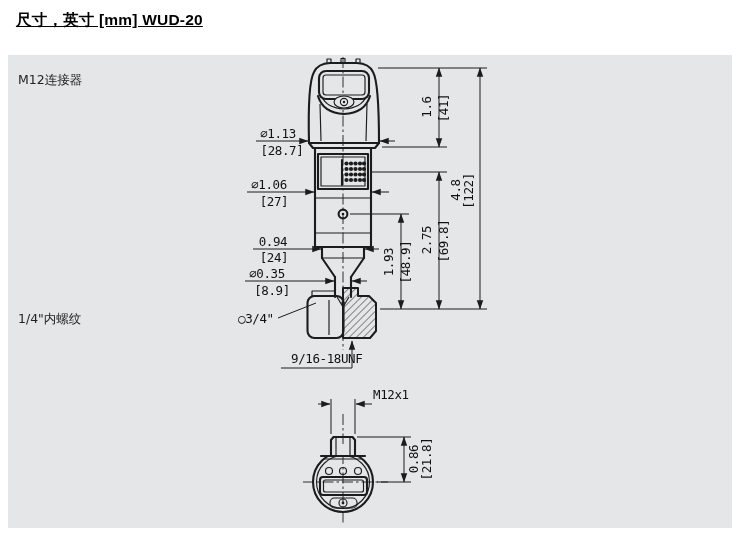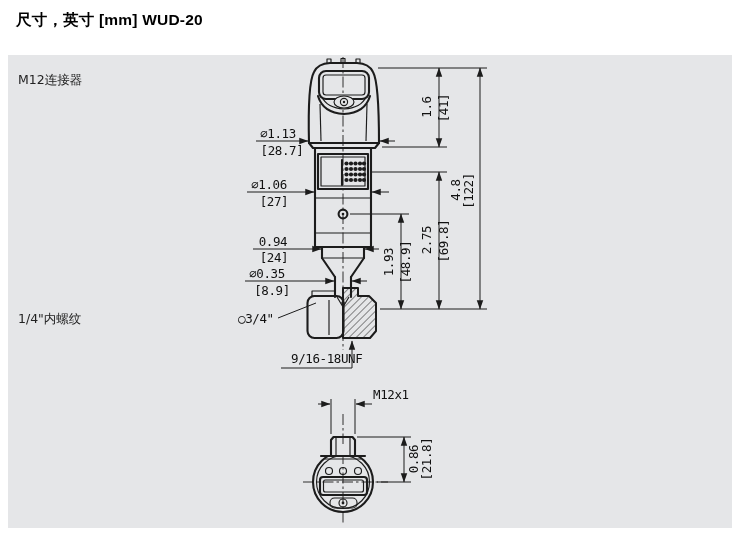--- a/index.html
+++ b/index.html
@@ -1,18 +1,18 @@
 <!DOCTYPE html>
 <html style="--panel-bg: #e5e6e8; --line: #1c1c1c; --title-color: #000000;"><head>
 <meta charset="utf-8">
 <style>
   :root { --panel-bg:#e5e6e8; --line:#1c1c1c; --title-color:#000; }
   html,body { margin:0; padding:0; background:#fff; }
   body { width:740px; height:534px; position:relative; font-family:"Liberation Sans", sans-serif; overflow:hidden; }
-  .page-title { position:absolute; left:16px; top:10px; font-size:15.5px; font-weight:bold; color:var(--title-color); letter-spacing:0.2px; }
+  .page-title { position:absolute; left:16px; top:10px; font-size:15.5px; font-weight:bold; color:var(--title-color); letter-spacing:0.2px;text-decoration:underline; }
   .panel { position:absolute; left:8px; top:55px; width:724px; height:473px; background:var(--panel-bg); }
   svg { position:absolute; left:0; top:0; }
   .o { stroke:var(--line); fill:none; stroke-width:2.1; stroke-linejoin:round; stroke-linecap:round; }
   .t { stroke:var(--line); fill:none; stroke-width:1.15; stroke-linejoin:round; }
   .d { stroke:var(--line); fill:none; stroke-width:1; }
   .c { stroke:var(--line); fill:none; stroke-width:0.9; stroke-dasharray:11 3 2.5 3; }
   .f { fill:var(--line); stroke:none; }
   .cover { fill:var(--panel-bg); stroke:none; }
   .dimtxt { font-family:"DejaVu Sans Mono","DejaVu Sans",monospace; font-size:12.5px; fill:#111; letter-spacing:-0.4px; }
   .cjk { font-family:"DejaVu Sans",sans-serif; font-size:12.5px; fill:#222; }

